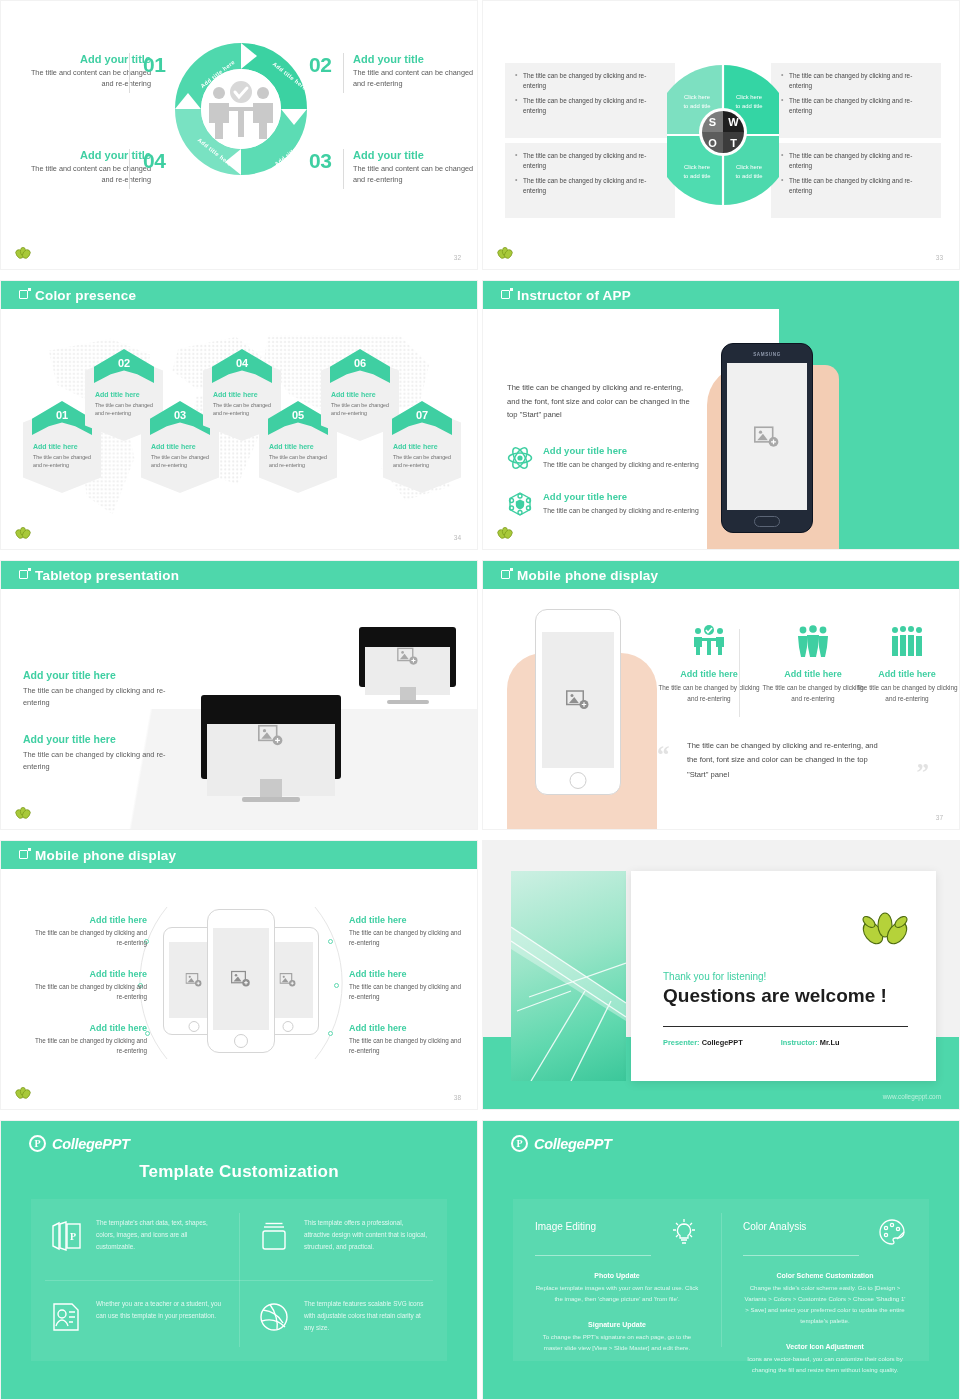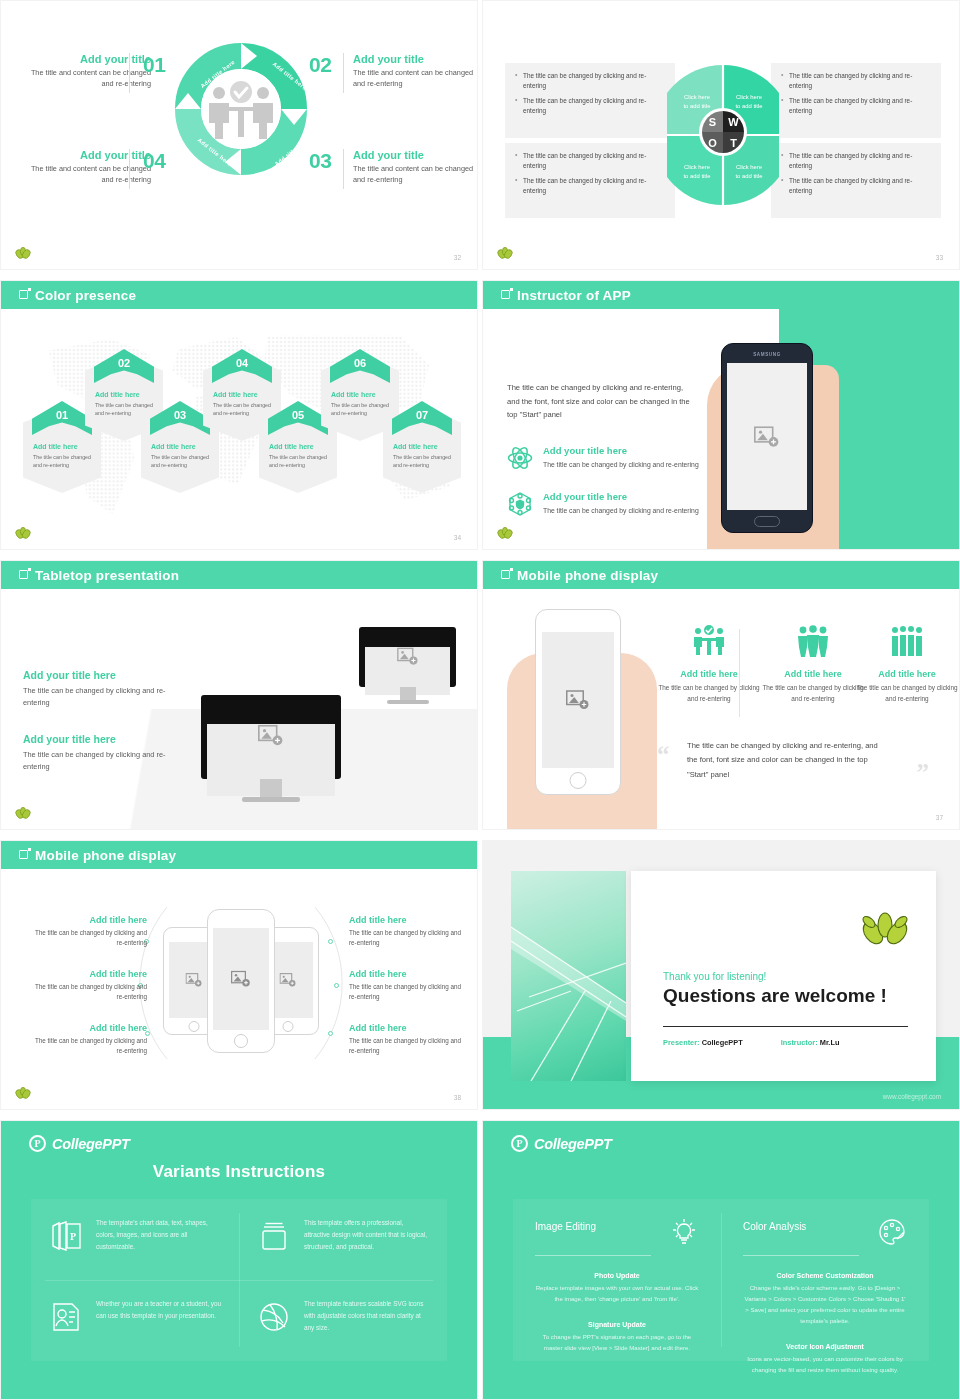--- a/index.html
+++ b/index.html
@@ -832,21 +832,21 @@
       </div>
     </div>
     <div class="s8-site">www.collegeppt.com</div>
   </div>
 
   <div class="slide sfull">
     <div class="logo-row">
       <span class="logo-mark">P</span>
       <span class="logo-text">CollegePPT</span>
     </div>
-    <div class="big-title">Variants Instructions</div>
+    <div class="big-title">Template Customization</div>
     <div class="panel">
       <div class="i-vline"></div>
       <div class="i-hline"></div>
       <div class="i-grid">
         <div class="i-cell">
           <svg class="icn" viewBox="0 0 34 34">
             <g fill="none" stroke="#fff" stroke-width="1.4">
               <path d="M4 7 L10 4 L10 30 L4 27 Z"></path>
               <path d="M11 5 L17 3 L17 31 L11 29 Z"></path>
               <rect x="18" y="5" width="13" height="24"></rect>

